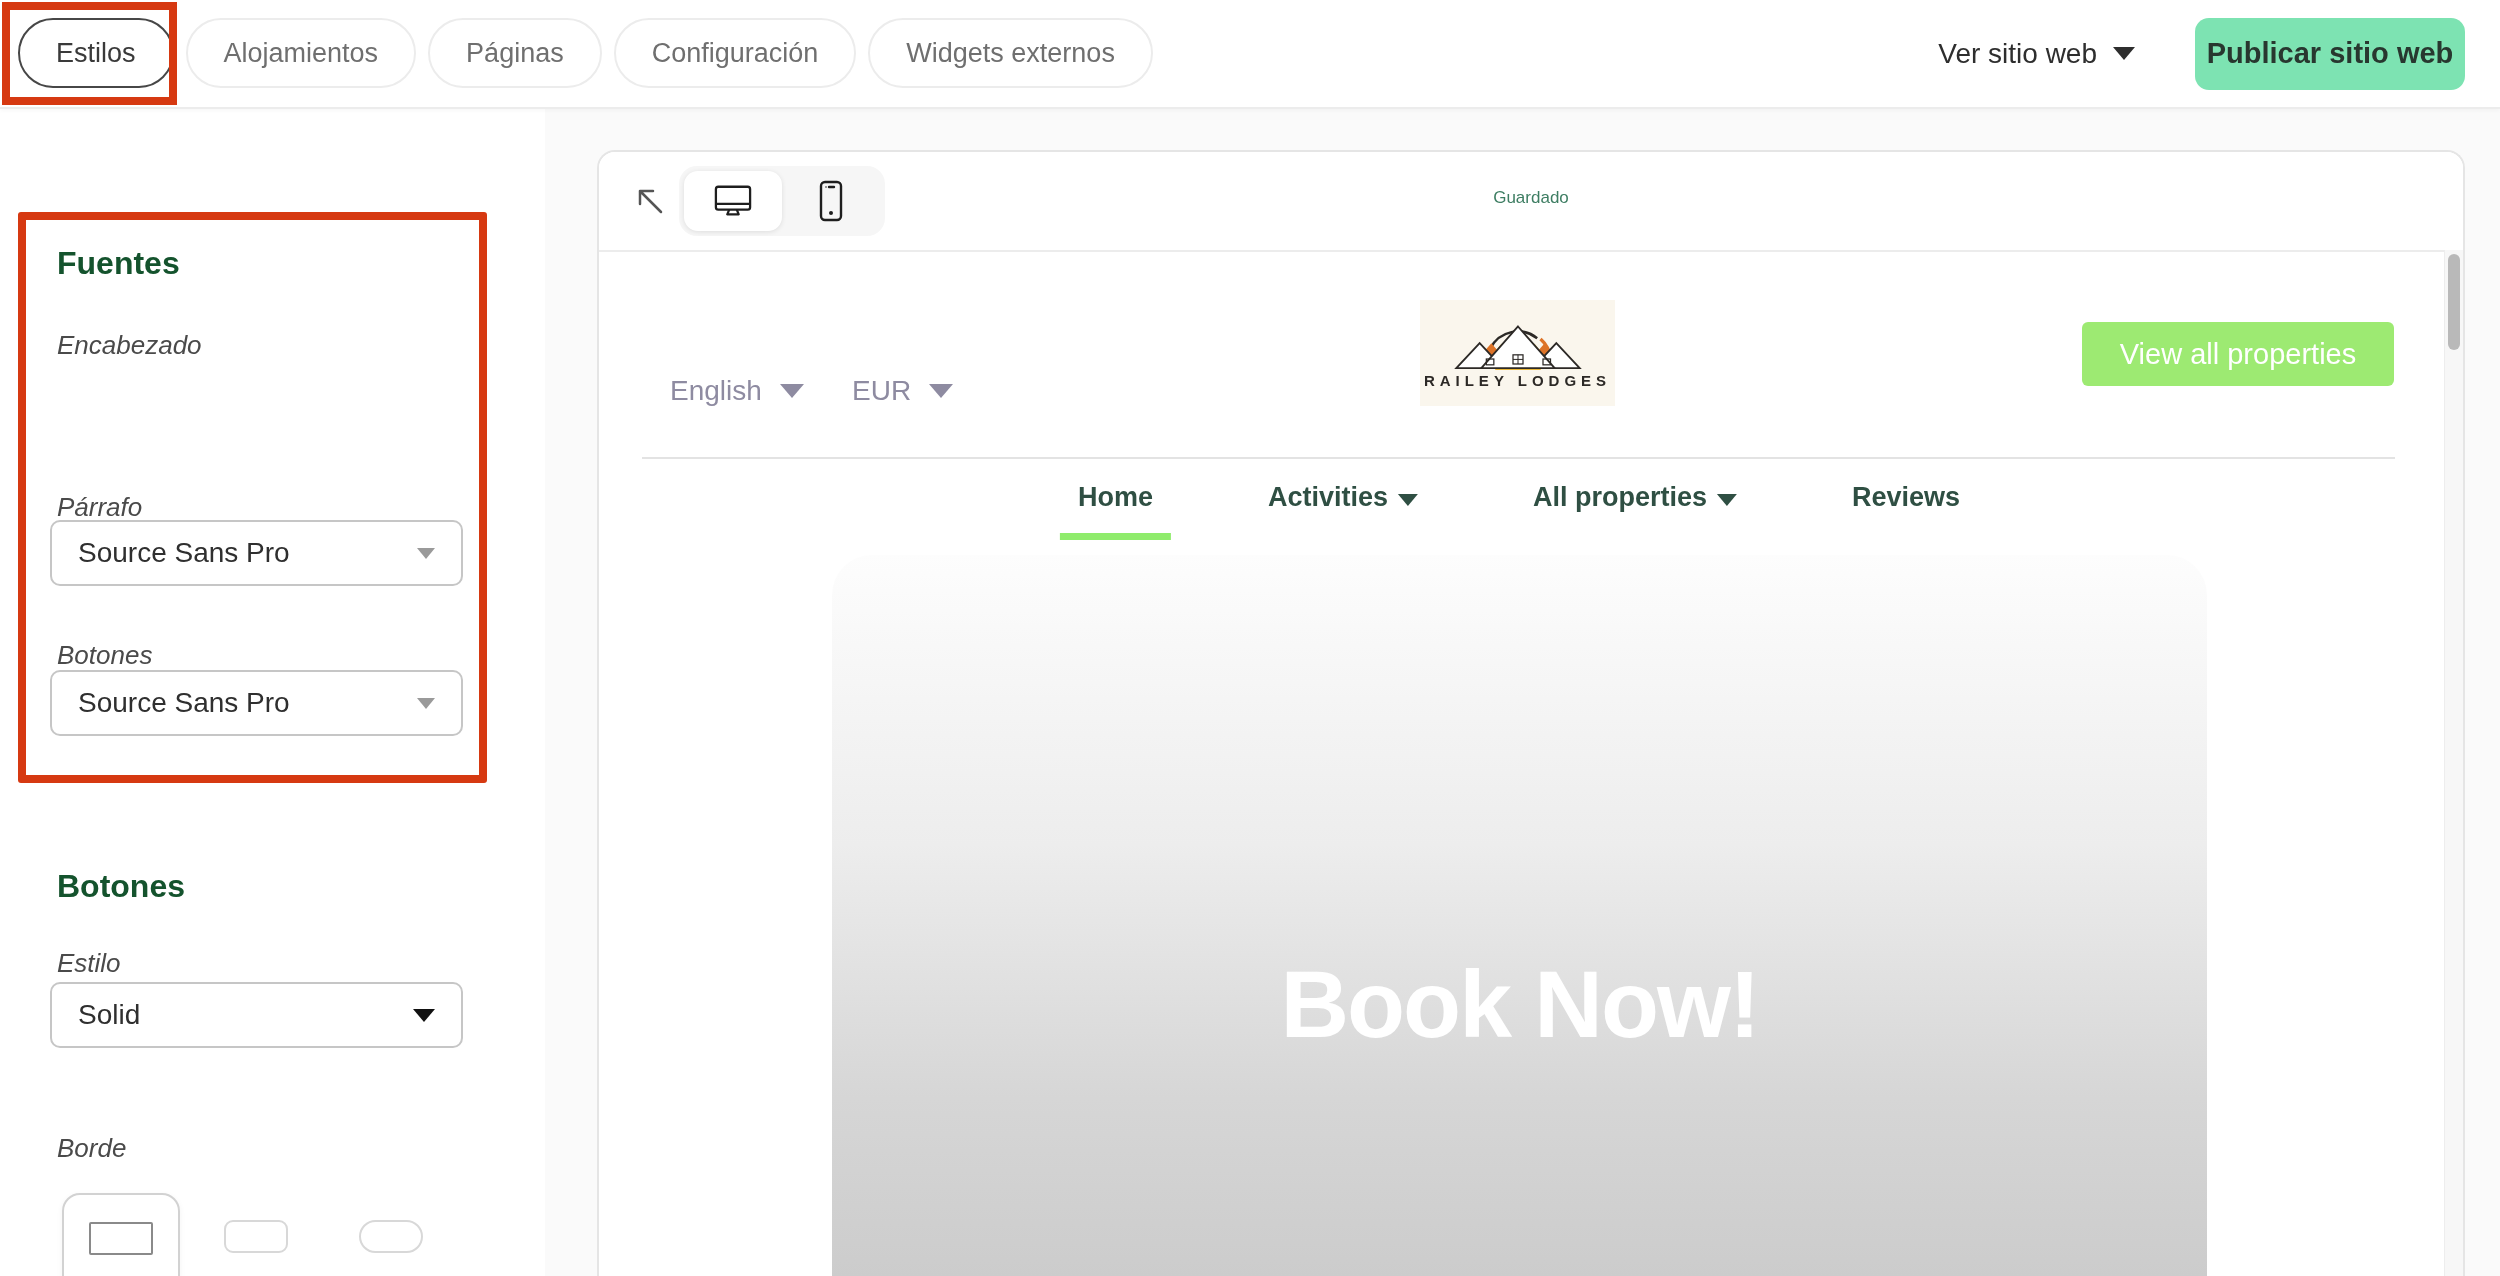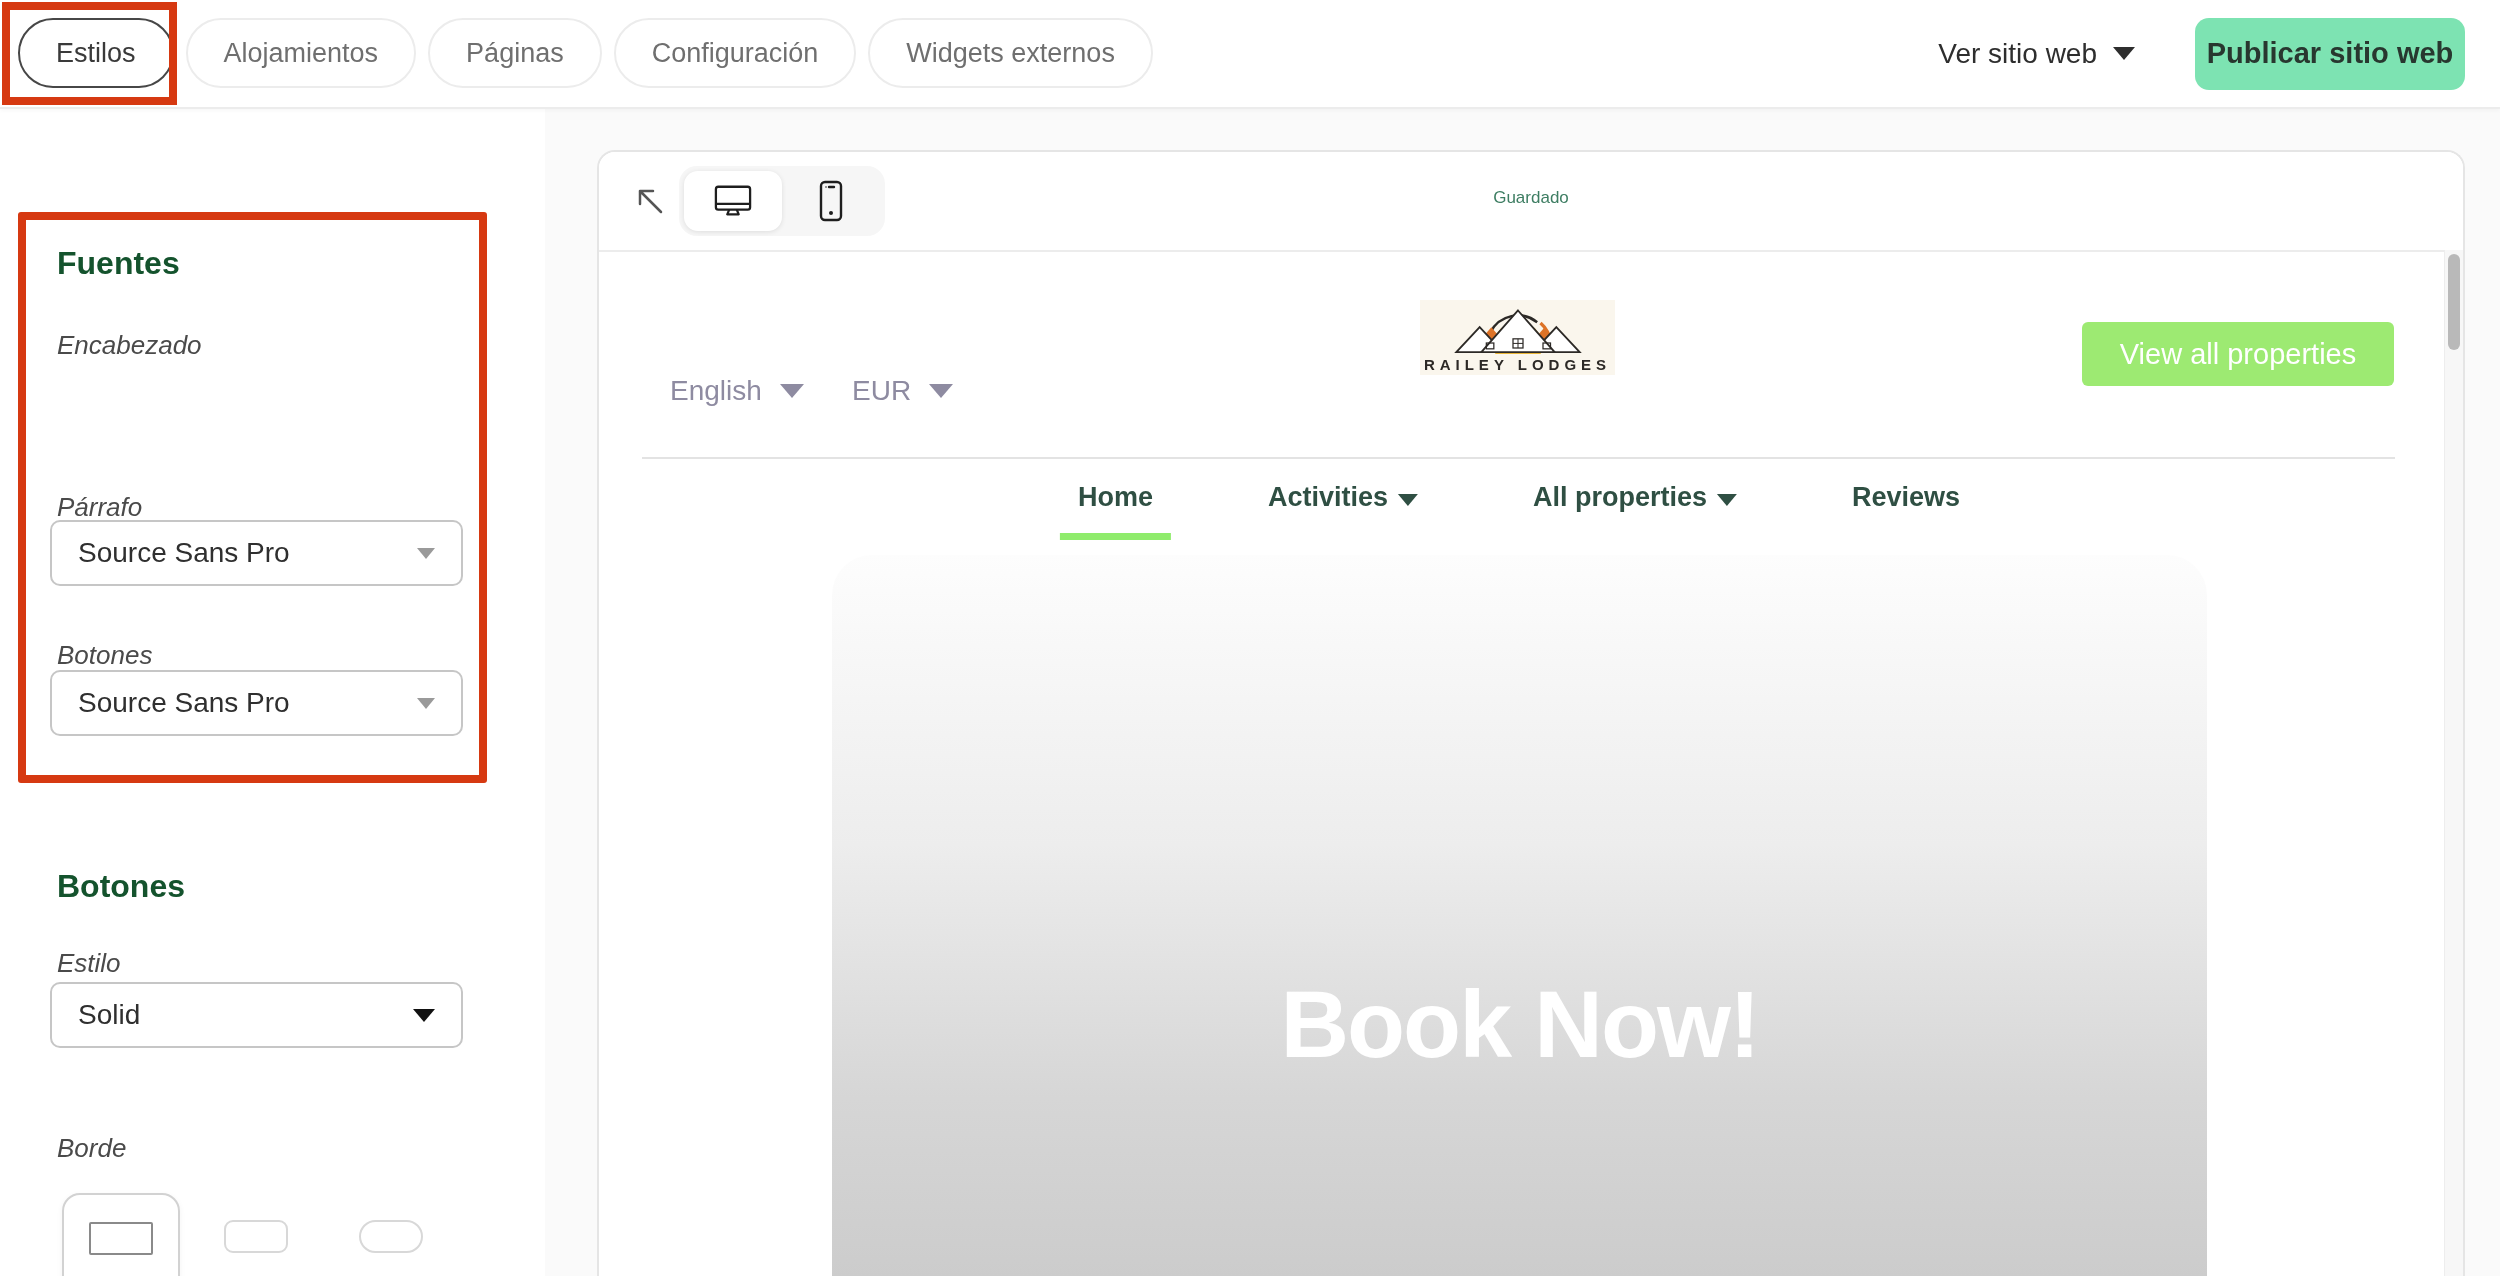--- a/index.html
+++ b/index.html
@@ -60,36 +60,36 @@
 
   .scroll-track{position:absolute;right:0;top:98px;bottom:0;width:18px;background:#f7f7f7;border-left:1px solid #ededed;}
   .scroll-thumb{position:absolute;left:3px;top:4px;width:12px;height:96px;border-radius:6px;background:#b9b9b9;cursor:pointer;}
 
   
   .lang,.cur{position:absolute;display:flex;align-items:center;gap:18px;font-size:28px;color:#8e8ba1;cursor:pointer;margin-top:45px;}
   .lang{left:71px;top:178px;}
   .cur{left:253px;top:178px;}
   .small-caret{width:0;height:0;border-left:12px solid transparent;border-right:12px solid transparent;
     border-top:14px solid #8e8ba1;}
-  .logo-card{position:absolute;left:821px;top:148px;width:195px;height:75px;background:#faf6ed;
+  .logo-card{position:absolute;left:821px;top:148px;width:195px;height:106px;background:#faf6ed;
     display:flex;flex-direction:column;align-items:center;justify-content:center;cursor:pointer;}
   .logo-text{font-size:15px;font-weight:600;letter-spacing:5px;color:#2c2926;margin-top:2px;white-space:nowrap;}
   .viewall-btn{position:absolute;left:1483px;top:170px;width:312px;height:64px;border:none;border-radius:6px;
     background:#9dea72;color:#fff;font-size:29px;font-family:"Liberation Sans",sans-serif;cursor:pointer;}
   .site-divider{position:absolute;left:43px;top:305px;width:1753px;height:0;border-top:2px solid #e3e3e3;}
   .site-nav{position:absolute;left:920px;top:330px;transform:translateX(-50%);display:flex;gap:115px;align-items:flex-start;}
   .nav-item{display:flex;align-items:center;gap:10px;font-size:27px;font-weight:600;color:#2f4f43;cursor:pointer;white-space:nowrap;}
   .nav-caret{width:0;height:0;border-left:10px solid transparent;border-right:10px solid transparent;
     border-top:12px solid #2f4f43;margin-top:4px;}
   .nav-home{display:flex;flex-direction:column;align-items:center;}
   .nav-underline{margin-top:20px;width:calc(100% + 36px);height:7px;background:#8fec6c;}
   .hero{position:absolute;left:233px;top:403px;width:1375px;height:723px;border-radius:40px 40px 0 0;
     background:linear-gradient(180deg,#fdfdfd 0%,#ededed 40%,#d6d6d6 75%,#cccccc 100%);}
   .hero-title{position:absolute;left:0;right:0;top:395px;text-align:center;color:#fff;
-    font-size:95px;font-weight:800;letter-spacing:-2px;margin-top:20px;}
+    font-size:95px;font-weight:800;letter-spacing:-2px;}
 
   svg{display:block;}
 </style>
 </head>
 <body>
 
 <div id="canvas">
 
   <div class="topbar">
     <div class="tabs">

